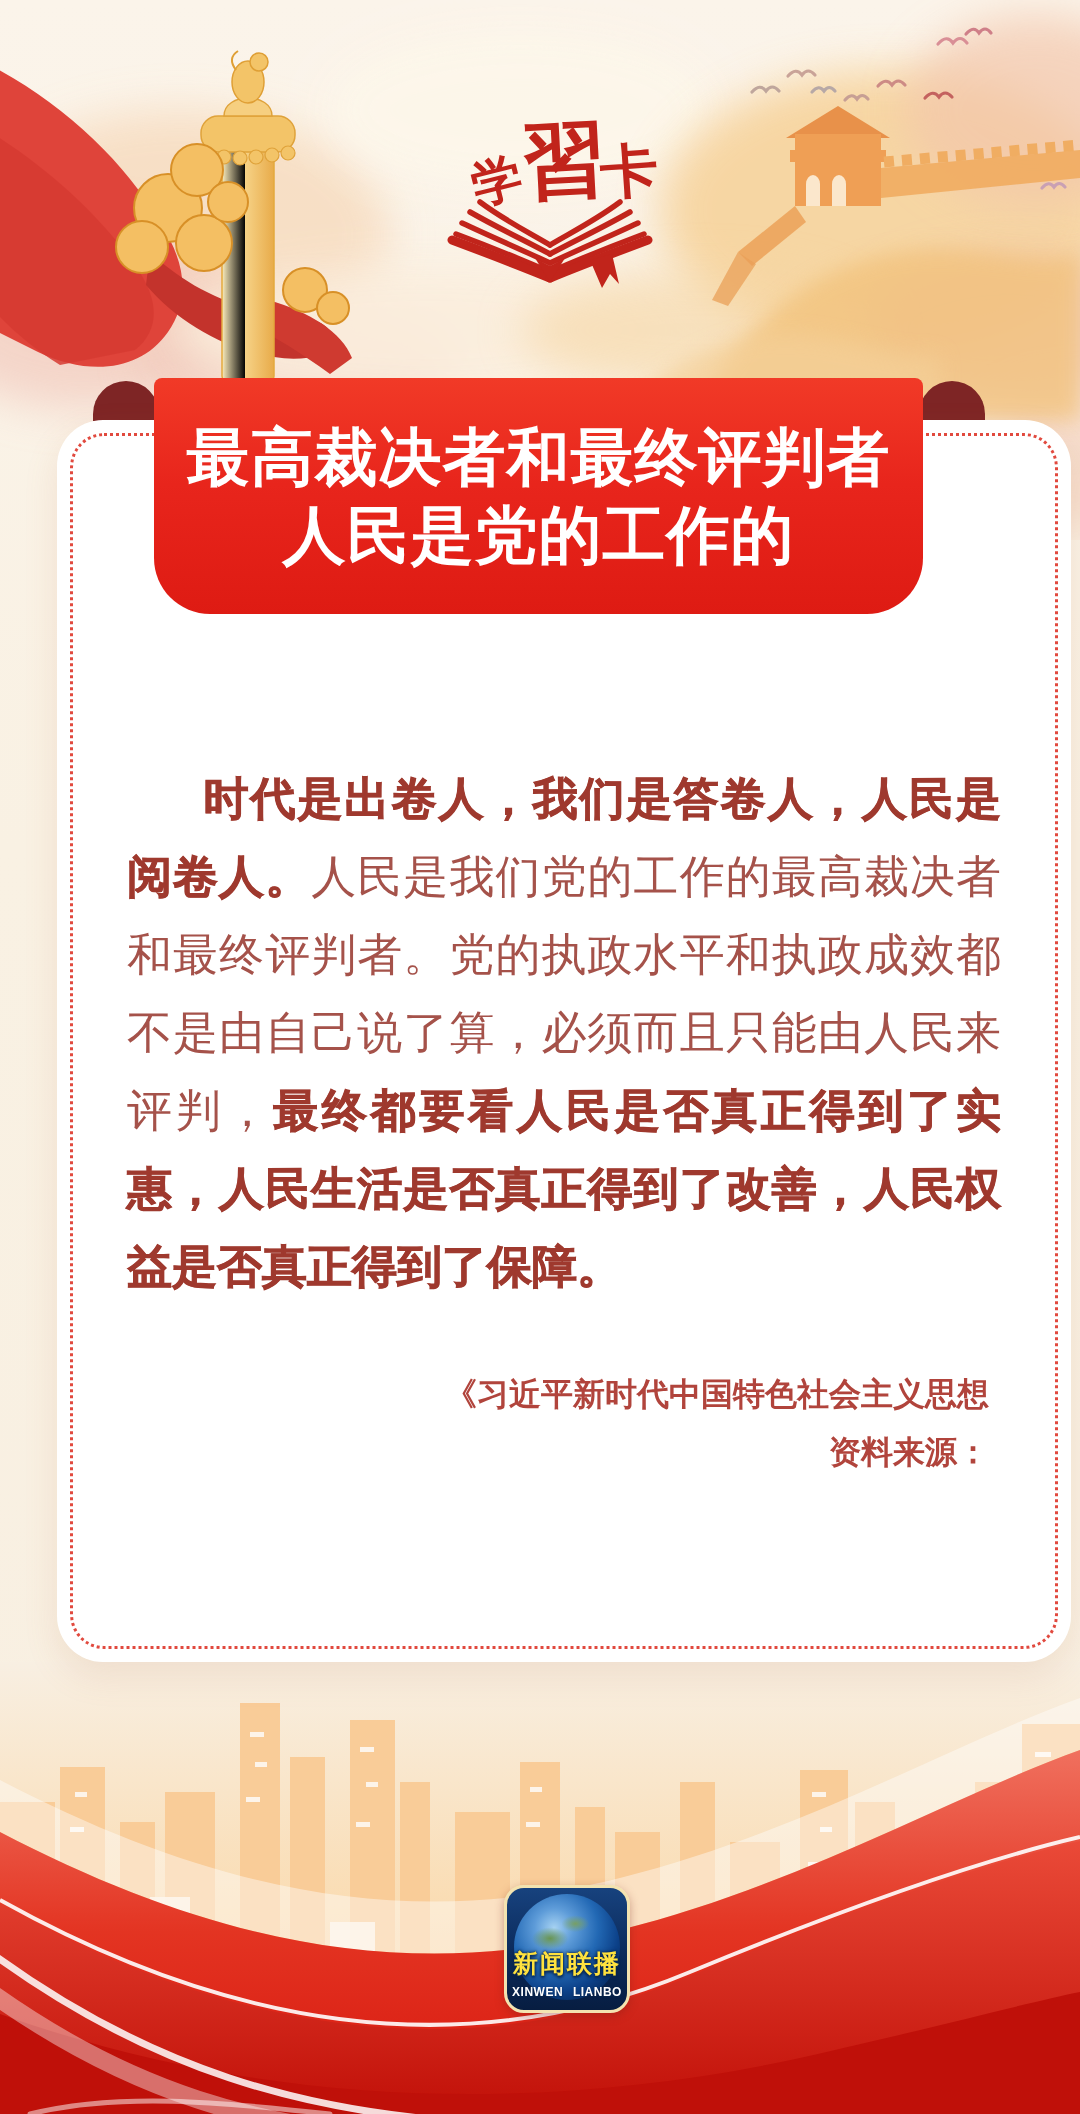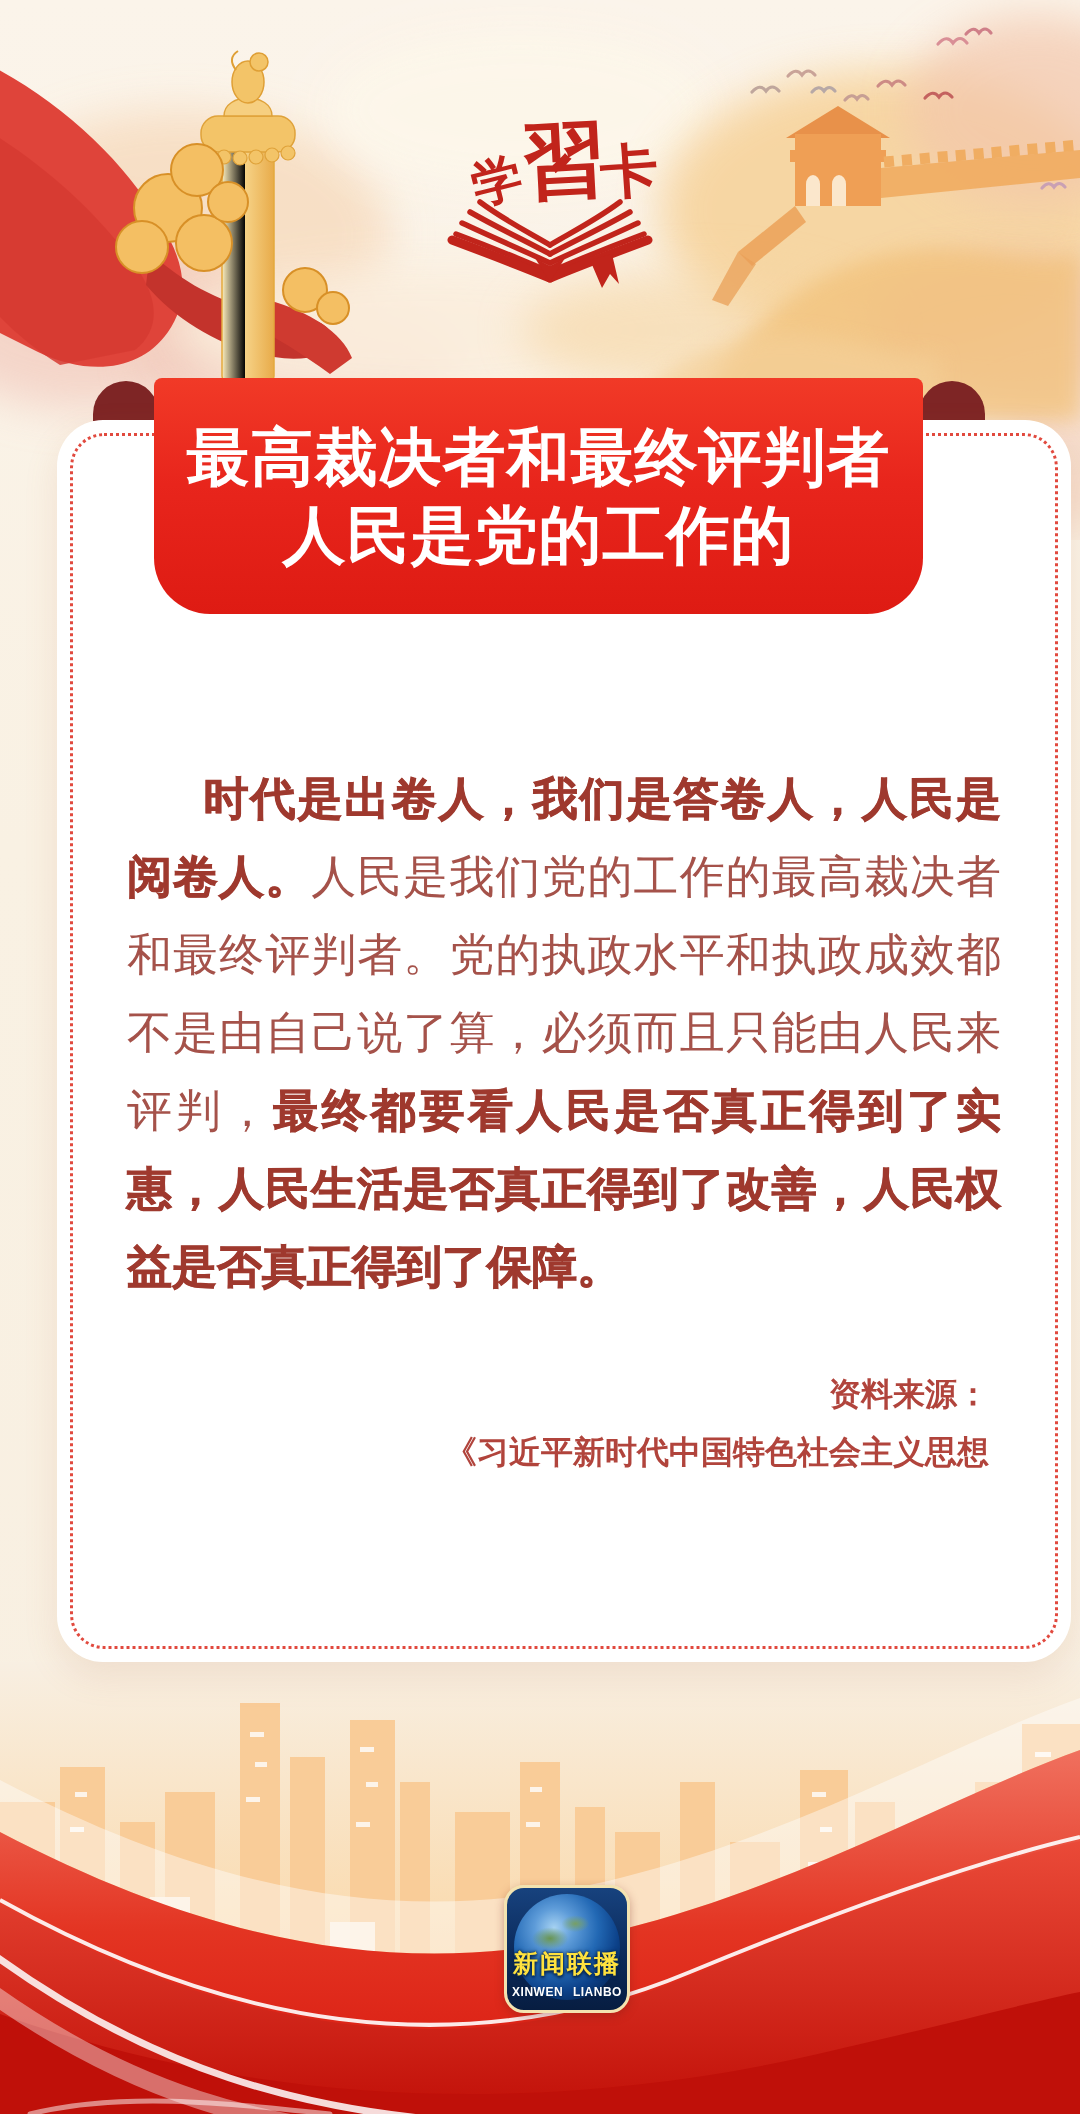--- a/index.html
+++ b/index.html
@@ -185,22 +185,22 @@
     </svg>
   </div>
 
   <div class="fold fold-left"></div>
   <div class="fold fold-right"></div>
 
   <div class="card">
     <div class="dots"></div>
     <p class="body-text"><span class="b">时代是出卷人，我们是答卷人，人民是阅卷人。</span><span>人民是我们党的工作的最高裁决者和最终评判者。党的执政水平和执政成效都不是由自己说了算，必须而且只能由人民来评判，</span><span class="b">最终都要看人民是否真正得到了实惠，人民生活是否真正得到了改善，人民权益是否真正得到了保障。</span></p>
     <div class="source">
+      <div>《习近平新时代中国特色社会主义思想</div>
       <div>资料来源：</div>
-      <div>《习近平新时代中国特色社会主义思想</div>
     </div>
   </div>
 
   <div class="banner">
     <div class="t">最高裁决者和最终评判者</div>
     <div class="t">人民是党的工作的</div>
   </div>
 
   <svg class="footer-art" viewBox="0 0 1080 452" aria-hidden="true">
     <defs>

